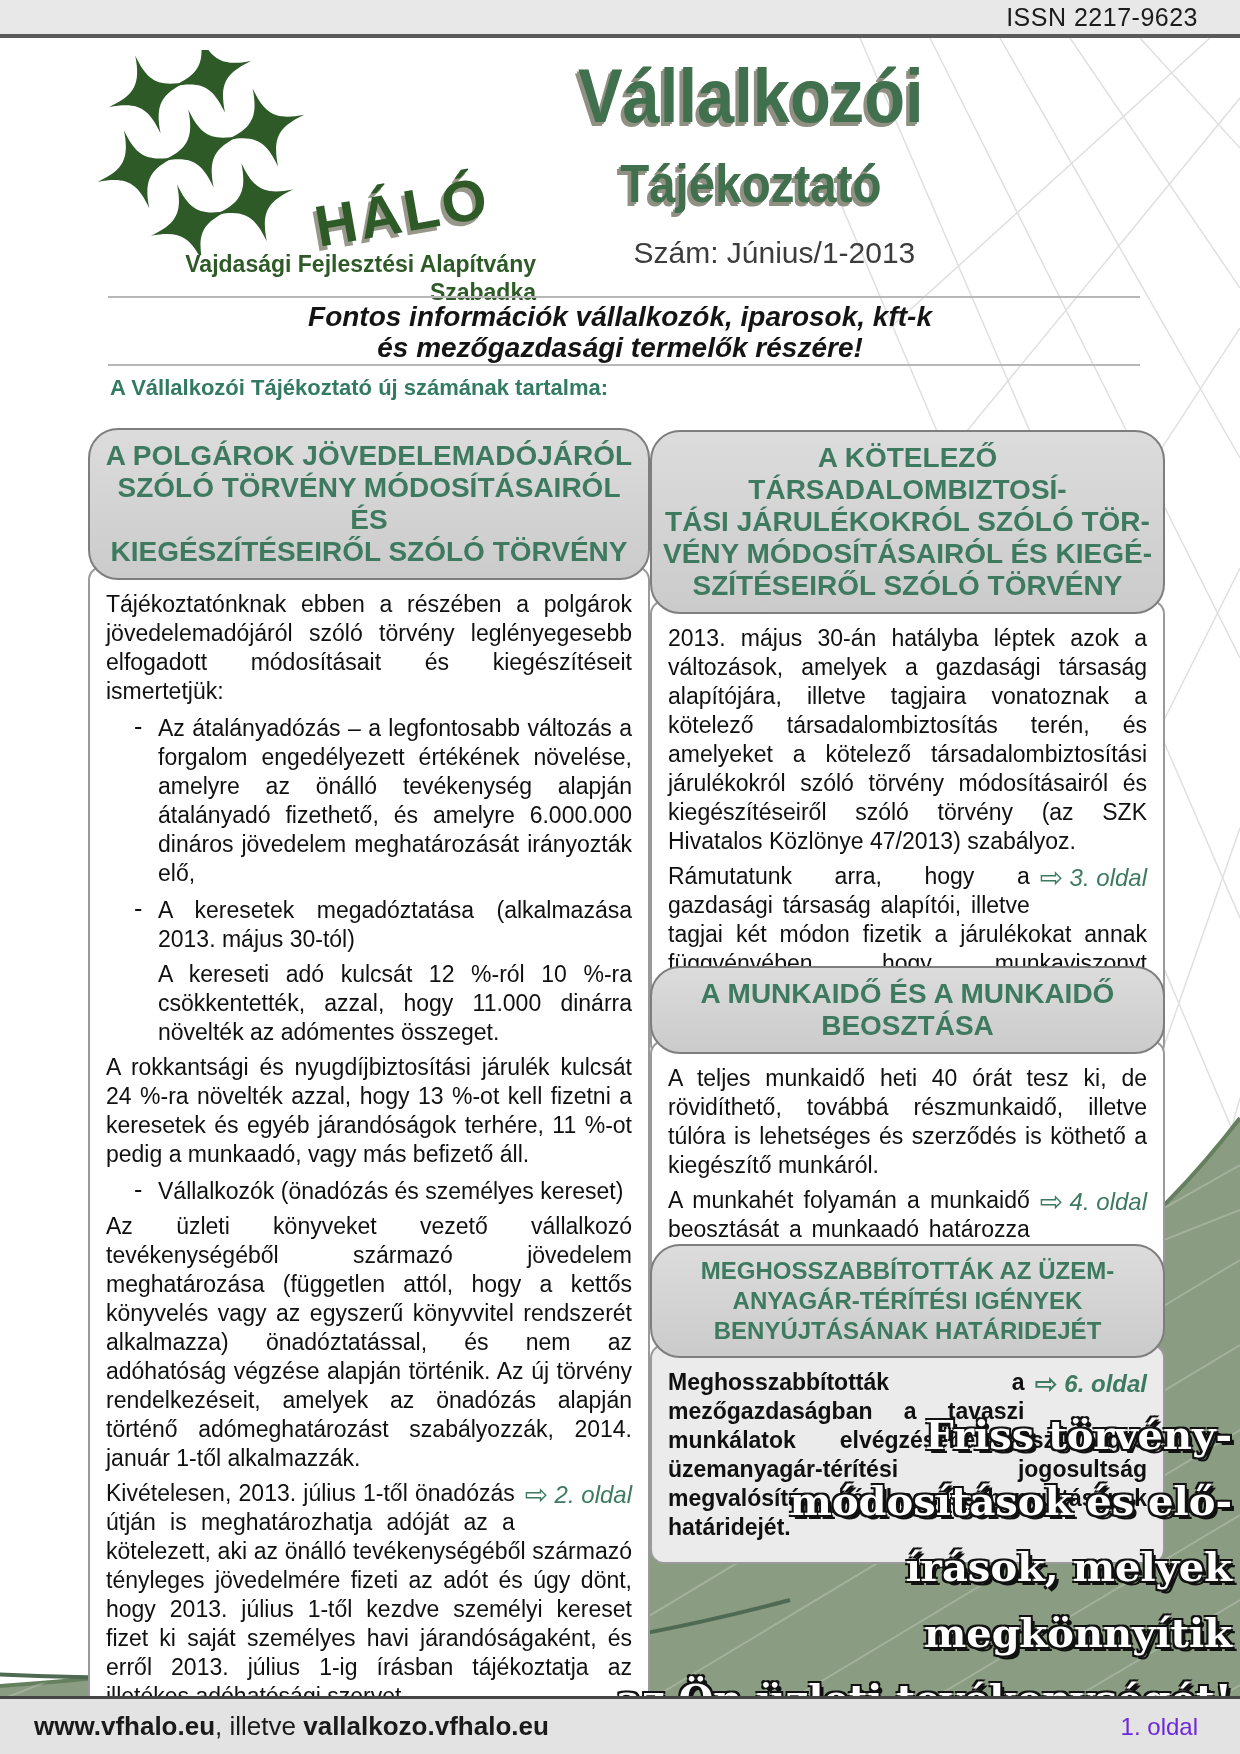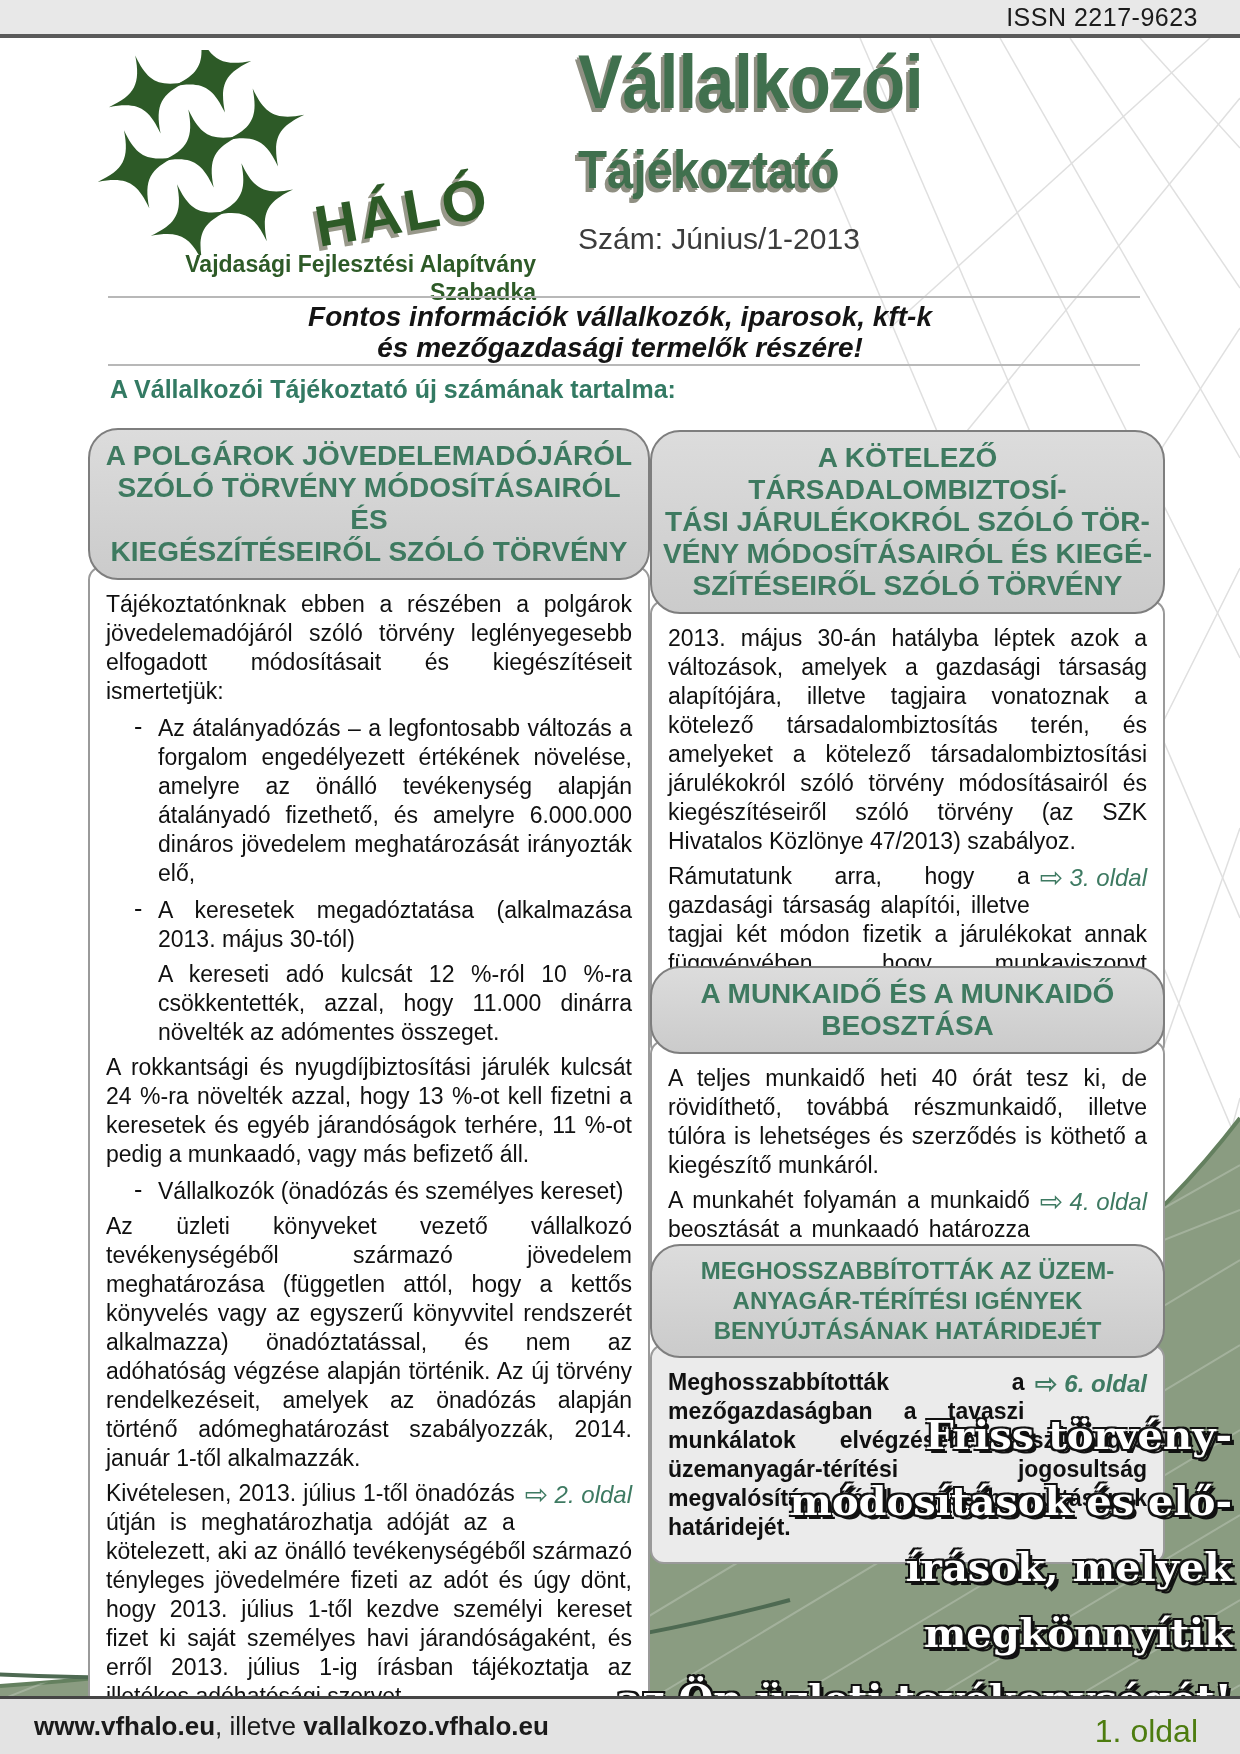--- a/index.html
+++ b/index.html
@@ -18,34 +18,34 @@
   
   .logo-block{position:absolute;left:96px;top:50px;width:440px;height:250px;z-index:3;}
   .logo-net{position:absolute;left:0;top:0;}
   .logo-word{position:absolute;left:218px;top:128px;font-size:58px;font-weight:bold;
              color:#2d5a27;transform:rotate(-10deg);letter-spacing:3px;
              text-shadow:-4px 4px 0 #98988a;}
   .org-name{position:absolute;left:0;top:200px;width:440px;text-align:right;
             font-size:23px;font-weight:bold;color:#2d5a27;line-height:28px;}
 
   
-  .title-block{position:absolute;left:578px;top:44px;z-index:3;}
+  .title-block{position:absolute;left:578px;top:58px;z-index:3;text-align:center;}
   .title-1{font-size:76px;font-weight:bold;color:#40704e;transform:scaleX(.88);
            transform-origin:left;text-shadow:-4px 4px 0 #8f8f82,-2px 2px 0 #8f8f82;line-height:1;}
   .title-2{margin-top:22px;font-size:54px;font-weight:bold;color:#40704e;transform:scaleX(.88);
            transform-origin:left;text-shadow:-4px 4px 0 #8f8f82,-2px 2px 0 #8f8f82;line-height:1;}
   .issue-line{margin-top:26px;font-size:30px;color:#3c3c3c;}
 
   .rule{position:absolute;left:108px;width:1032px;height:2px;background:#b8b8b8;z-index:3;}
   .rule-1{top:296px;} .rule-2{top:364px;}
 
   .lead{position:absolute;left:0;top:301px;width:1240px;text-align:center;z-index:3;
         font-size:28px;font-weight:bold;font-style:italic;color:#141414;line-height:31px;}
 
-  .contents-label{position:absolute;left:110px;top:375px;font-size:25px;font-weight:bold;
+  .contents-label{position:absolute;left:110px;top:375px;font-size:22px;font-weight:bold;
                   color:#337a63;z-index:3;}
 
   
   .col-left{position:absolute;left:88px;top:428px;width:562px;z-index:3;}
   .col-right{position:absolute;left:650px;top:430px;width:515px;z-index:3;}
   .card{position:relative;}
   .pill{position:relative;z-index:2;background:linear-gradient(#dcdcdc,#cbcbcb);
         border:2px solid #7e7e7e;border-radius:30px;text-align:center;
         color:#3e7a60;font-weight:bold;white-space:pre-line;padding:10px 8px;}
   .pill-l{font-size:28px;line-height:32px;}
@@ -69,21 +69,21 @@
   .promo{position:absolute;top:1402px;right:8px;width:640px;z-index:4;text-align:right;
          font-family:"DejaVu Serif",serif;font-weight:bold;font-size:40px;line-height:66px;
          color:#ffffff;white-space:pre-line;
          text-shadow:2px 2px 0 #111,-2px 2px 0 #111,2px -2px 0 #111,-2px -2px 0 #111,4px 4px 0 #111;}
 
   
   .footer{position:absolute;left:0;top:1696px;width:1240px;height:58px;background:#e3e3e3;
           border-top:3px solid #454545;box-sizing:border-box;z-index:5;}
   .footer-center{position:absolute;left:0;right:0;top:12px;text-align:left;font-size:26px;color:#1a1a1a;padding-left:34px;}
   .footer-center .b{font-weight:bold;}
-  .footer-page{position:absolute;right:42px;top:14px;font-size:32px;color:#4d7c0f;}
+  .footer-page{position:absolute;right:42px;top:14px;font-size:24px;color:#6d28d9;}
 </style>
 </head>
 <body>
 
 <div id="page">
 
   <svg class="mesh-svg" width="410" height="1650">
     <g stroke="#cfcfcf" stroke-width="1.5" opacity="0.65">
       <line x1="30" y1="0" x2="410" y2="880"></line>
       <line x1="100" y1="0" x2="410" y2="620"></line>

